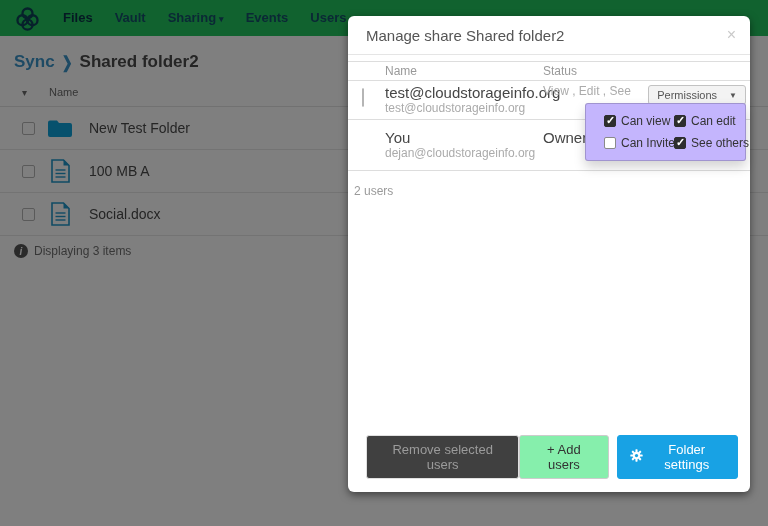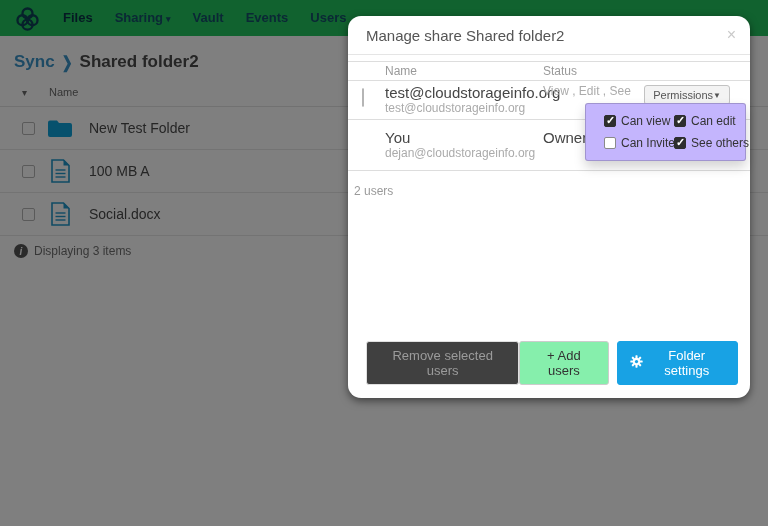--- a/index.html
+++ b/index.html
@@ -31,42 +31,42 @@
   .hdr-name { margin-left:22px; }
   .file-row { display:flex; align-items:center; height:43px; padding-left:22px; border-bottom:1px solid #e7e7e7; cursor:pointer; }
   .cbx { width:13px; height:13px; border:1px solid #b5b5b5; border-radius:2px; background:#fff; flex:0 0 13px; cursor:pointer; }
   .file-icon-wrap { width:26px; margin-left:12px; display:flex; justify-content:center; }
   .file-label { margin-left:16px; font-size:14px; color:#4a4a4a; }
   .list-footer { display:flex; align-items:center; gap:6px; padding:8px 14px; font-size:12px; color:#6f6f6f; }
   .info-icon { width:14px; height:14px; border-radius:50%; background:#545454; color:#fff; font-size:10px; font-weight:700; display:flex; align-items:center; justify-content:center; font-style:italic; }
   
   .backdrop { position:absolute; inset:0; background:rgba(0,0,0,0.5); z-index:5; }
   .modal {
-    position:absolute; left:348px; top:16px; width:402px; height:382px;
-    background:#fff; border-radius:13px; z-index:10;
+    position:absolute; left:348px; top:16px; width:402px; height:476px;
+    background:#fff; border-radius:6px; z-index:10;
     box-shadow:0 3px 9px rgba(0,0,0,0.5);
   }
   .modal-header { height:39px; border-bottom:1px solid #e5e5e5; display:flex; align-items:center; padding:0 14px 0 18px; }
   .modal-title { font-size:15px; color:#555; }
   .modal-close { margin-left:auto; color:#c9c9c9; font-size:16px; background:none; border:none; cursor:pointer; line-height:1; }
   .share-table { margin:6px 0 0 0; }
   .t-head { display:flex; border-top:1px solid #ddd; border-bottom:1px solid #ddd; padding:2px 14px; font-size:12px; color:#999; }
   .t-row { display:flex; border-bottom:1px solid #ddd; padding:3px 14px 4px 14px; }
   .col-check { width:23px; padding-top:5px; }
   .col-name { width:158px; }
   .col-status { flex:1; }
   .cell-main { font-size:15px; color:#464646; line-height:17px; }
   .cell-sub { font-size:12px; color:#ababab; line-height:14px; }
   .row-owner { padding-top:9px; padding-bottom:10px; }
   .users-count { margin:13px 6px; font-size:12px; color:#9a9a9a; }
   .perm-btn {
-    position:absolute; top:69px; right:20px;
+    position:absolute; top:69px; right:4px;
     font-size:11px; color:#555; background:#f3f3f3;
     border:1px solid #c2c2c2; border-radius:3px; padding:3px 8px;
-    cursor:pointer; display:flex; align-items:center; gap:0;
+    cursor:pointer; display:flex; align-items:center; gap:12px;
   }
   .perm-btn .btn-caret { font-size:8px; color:#555; }
   .perm-menu {
     position:absolute; top:87px; left:237px; width:161px;
     background:#c4b5fd; border:1px solid rgba(0,0,0,0.18); border-radius:3px;
     box-shadow:0 6px 12px rgba(0,0,0,0.175);
     padding:10px 8px 10px 18px;
     display:grid; grid-template-columns:70px auto; row-gap:8px; z-index:12;
   }
   .perm-item { display:flex; align-items:center; gap:5px; font-size:12px; color:#333; cursor:pointer; white-space:nowrap; }
@@ -89,22 +89,22 @@
       <svg width="27" height="27" viewBox="-14 -14 28 28">
         <g fill="none" stroke="#0e4257" stroke-width="2.4">
           <circle cx="0" cy="-5.2" r="5.2"></circle>
           <circle cx="-5.2" cy="1.8" r="5.2"></circle>
           <circle cx="5.2" cy="1.8" r="5.2"></circle>
           <circle cx="0" cy="6.4" r="5.2"></circle>
         </g>
       </svg>
     </div>
     <a class="nav-item active">Files</a>
+    <a class="nav-item">Vault</a>
     <a class="nav-item"><span>Sharing</span><span class="nav-caret">▾</span></a>
-    <a class="nav-item">Vault</a>
     <a class="nav-item">Events</a>
     <a class="nav-item">Users</a>
   </nav>
 
   <div class="content">
     <div class="breadcrumb">
       <a class="root">Sync</a>
       <span class="crumb-sep">❯</span>
       <span>Shared folder2</span>
     </div>

